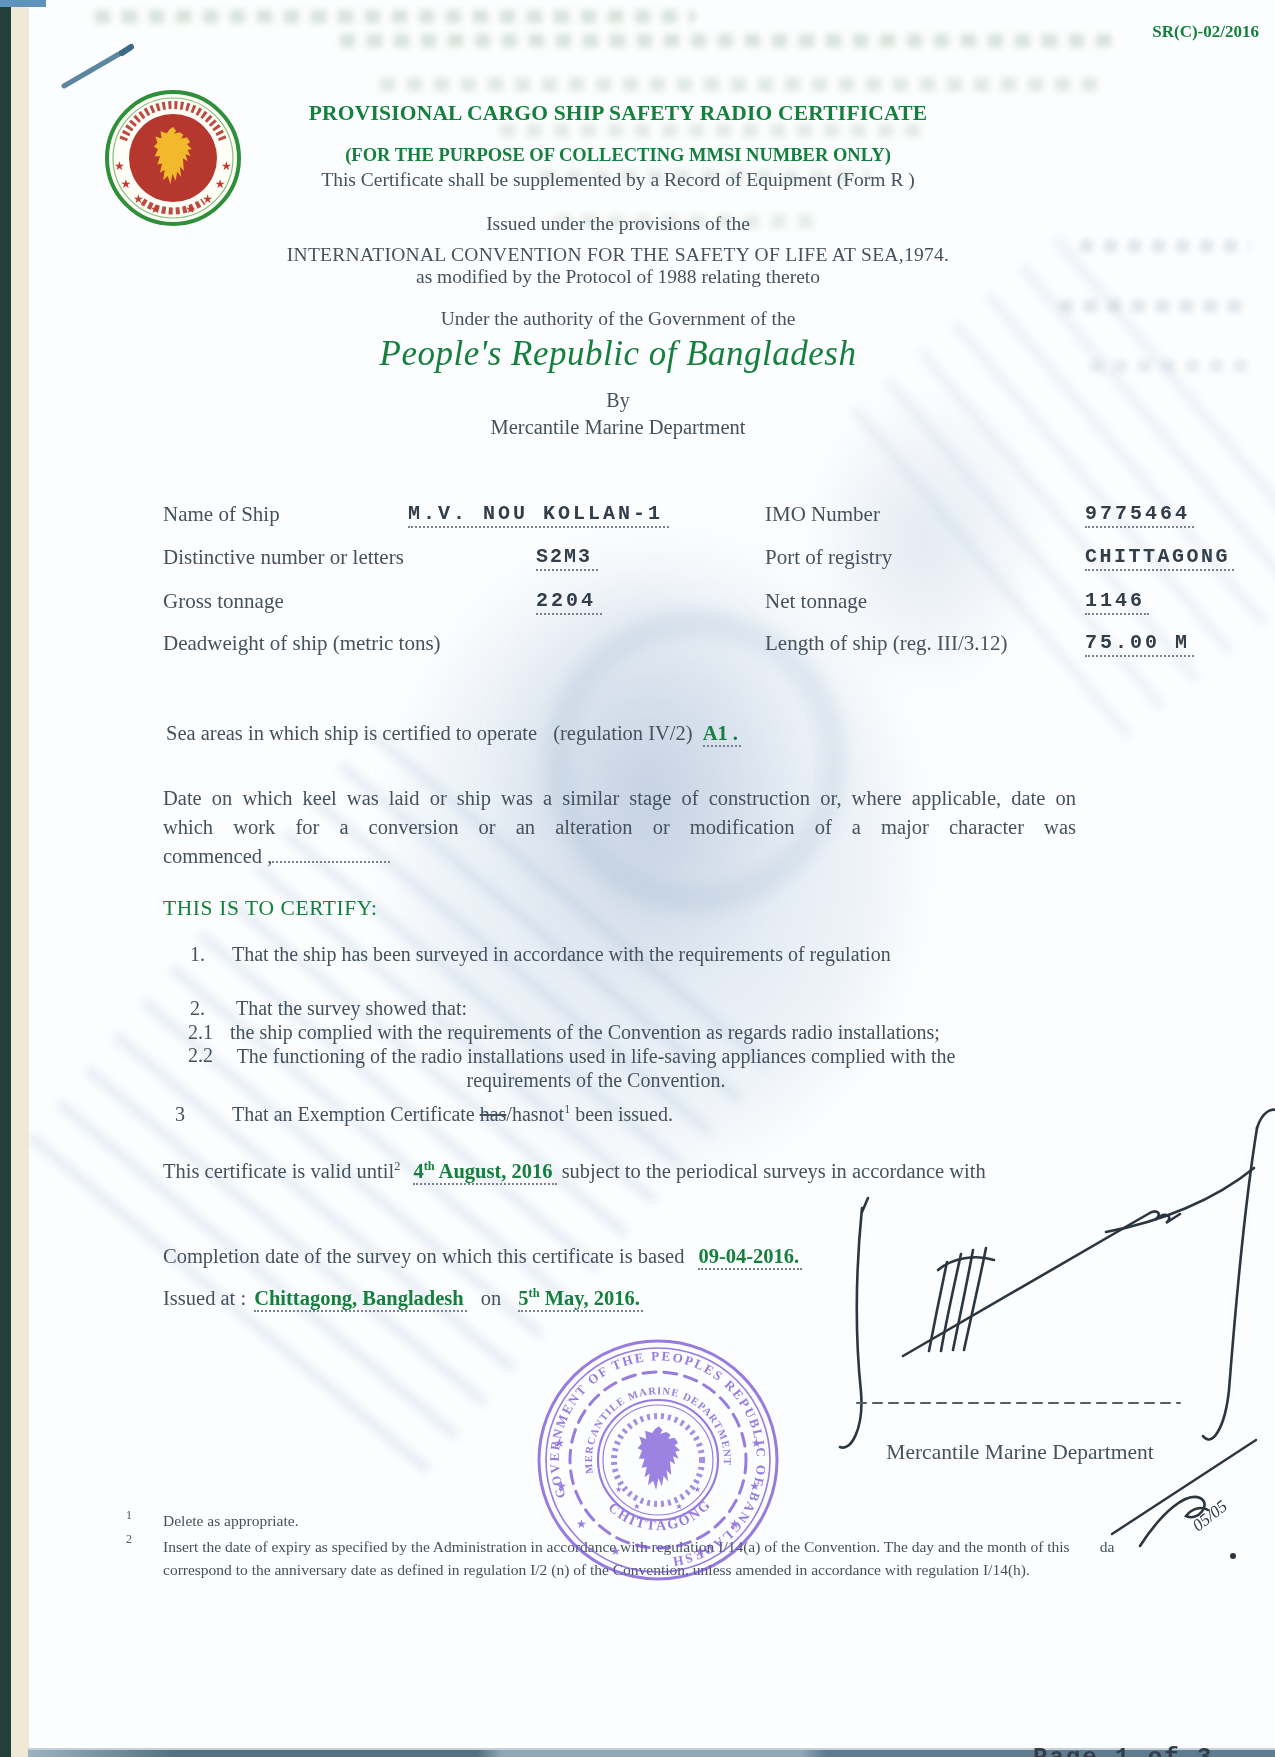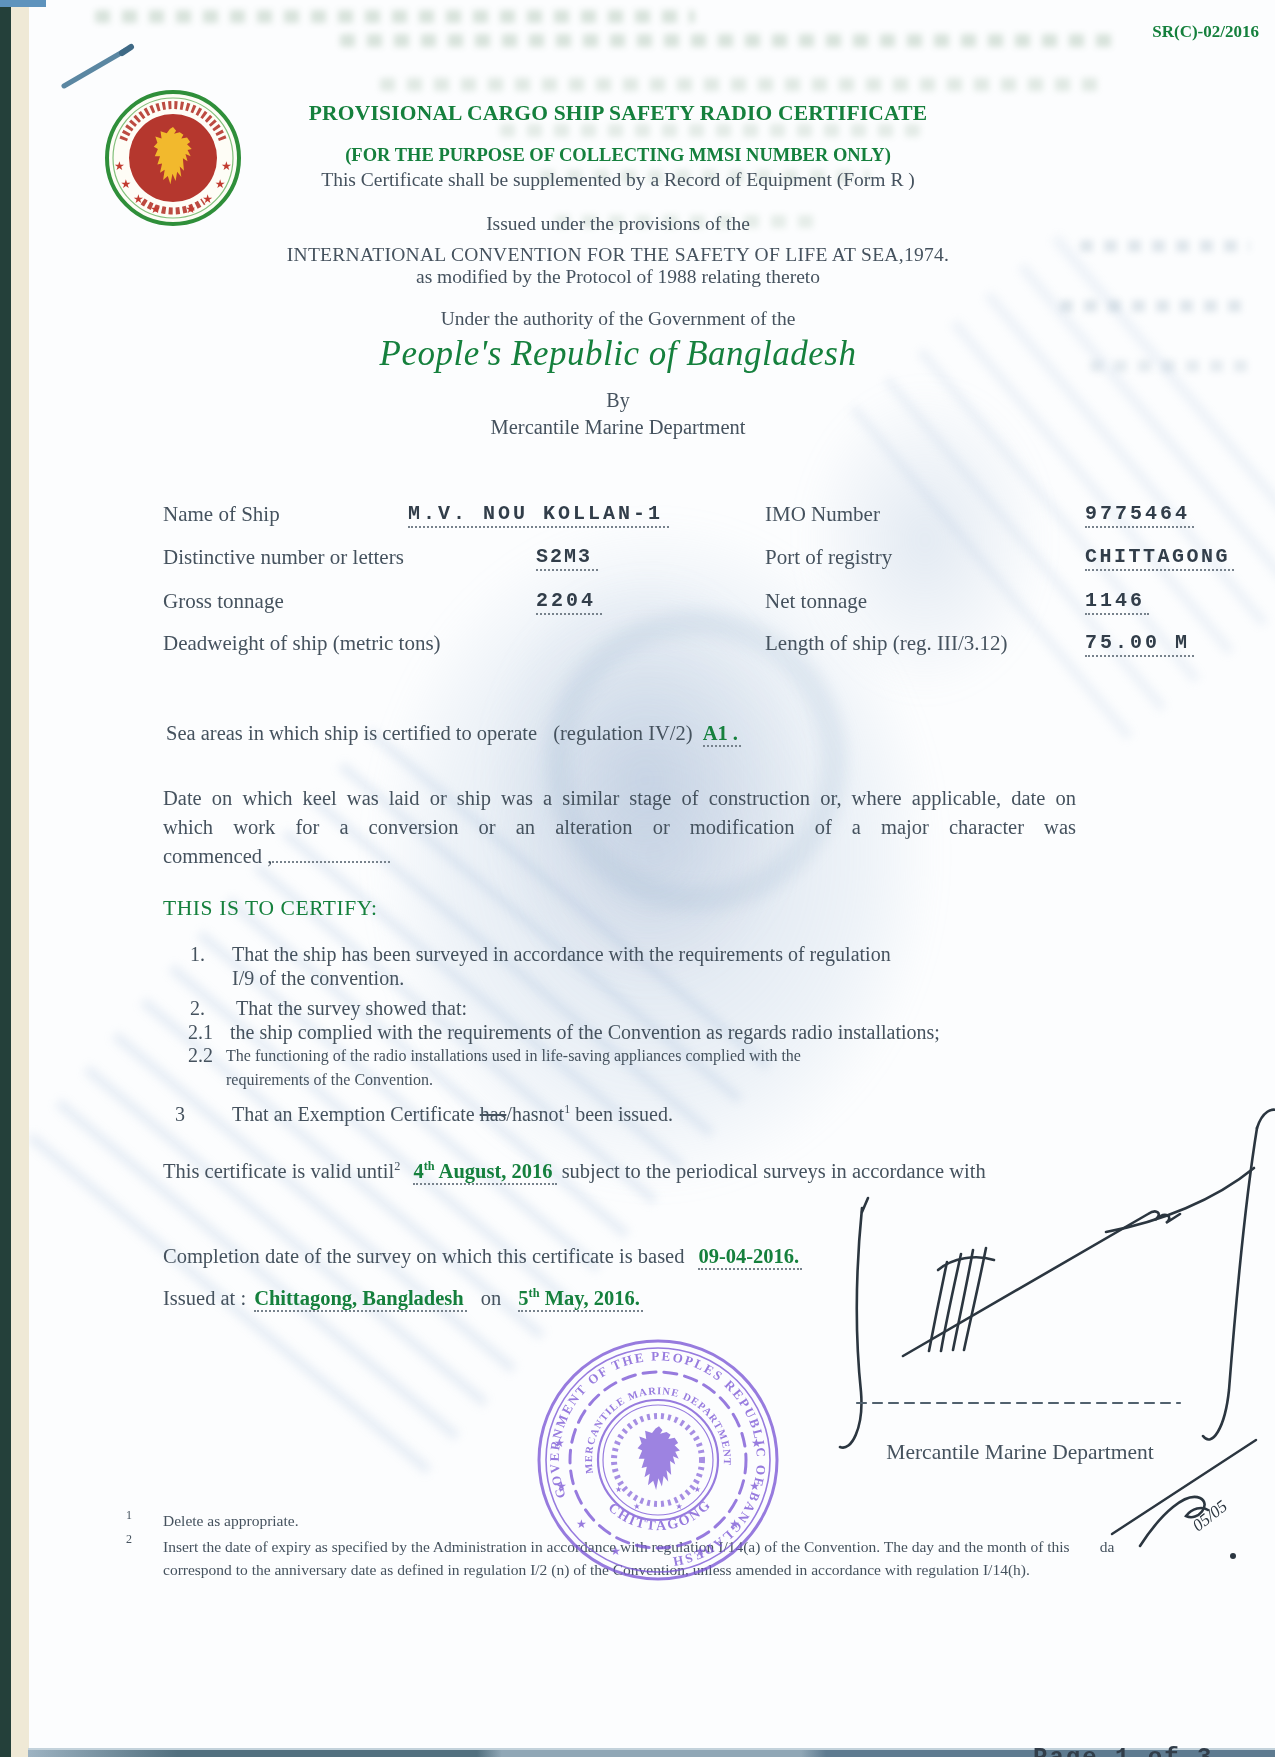--- a/index.html
+++ b/index.html
@@ -127,31 +127,30 @@
     <div style="height:29px;">
       <span>commenced ,</span><span class="dot" style="display:inline-block;width:118px;"></span>
     </div>
   </div>
 
   <div class="abs txt serif dk" style="left:163px;top:896px;font-size:21.5px;letter-spacing:.6px;">THIS IS TO CERTIFY:</div>
 
   <div class="abs txt serif" style="left:190px;top:943px;font-size:20px;">1.</div>
   <div class="abs txt serif" style="left:232px;top:943px;width:700px;font-size:20px;line-height:23.5px;">
     <div>That the ship has been surveyed in accordance with the requirements of regulation</div>
-    <div>I/9 of the convention.</div>
   </div>
 
   <div class="abs txt serif" style="left:190px;top:997px;font-size:20px;">2.</div>
   <div class="abs txt serif" style="left:236px;top:997px;font-size:20px;">That the survey showed that:</div>
 
   <div class="abs txt serif" style="left:188px;top:1021px;font-size:20px;">2.1</div>
   <div class="abs txt serif" style="left:230px;top:1021px;font-size:20px;">the ship complied with the requirements of the Convention as regards radio installations;</div>
 
   <div class="abs txt serif" style="left:188px;top:1044px;font-size:20px;">2.2</div>
-  <div class="abs txt serif" style="left:226px;top:1044px;width:720px;font-size:16px;line-height:24px;">
+  <div class="abs txt serif" style="left:236px;top:1044px;width:720px;font-size:20px;line-height:24px;text-align:center;">
     <div>The functioning of the radio installations used in life-saving appliances complied with the</div>
     <div>requirements of the Convention.</div>
   </div>
 
   <div class="abs txt serif" style="left:175px;top:1103px;font-size:20px;">3</div>
   <div class="abs txt serif" style="left:232px;top:1103px;font-size:20px;">
     <span>That an Exemption Certificate </span><span class="strike">has</span><span>/hasnot</span><span class="sup">1</span><span> been issued.</span>
   </div>
 
   <div class="abs txt serif" style="left:163px;top:1155px;width:1040px;font-size:20.5px;line-height:33px;">

